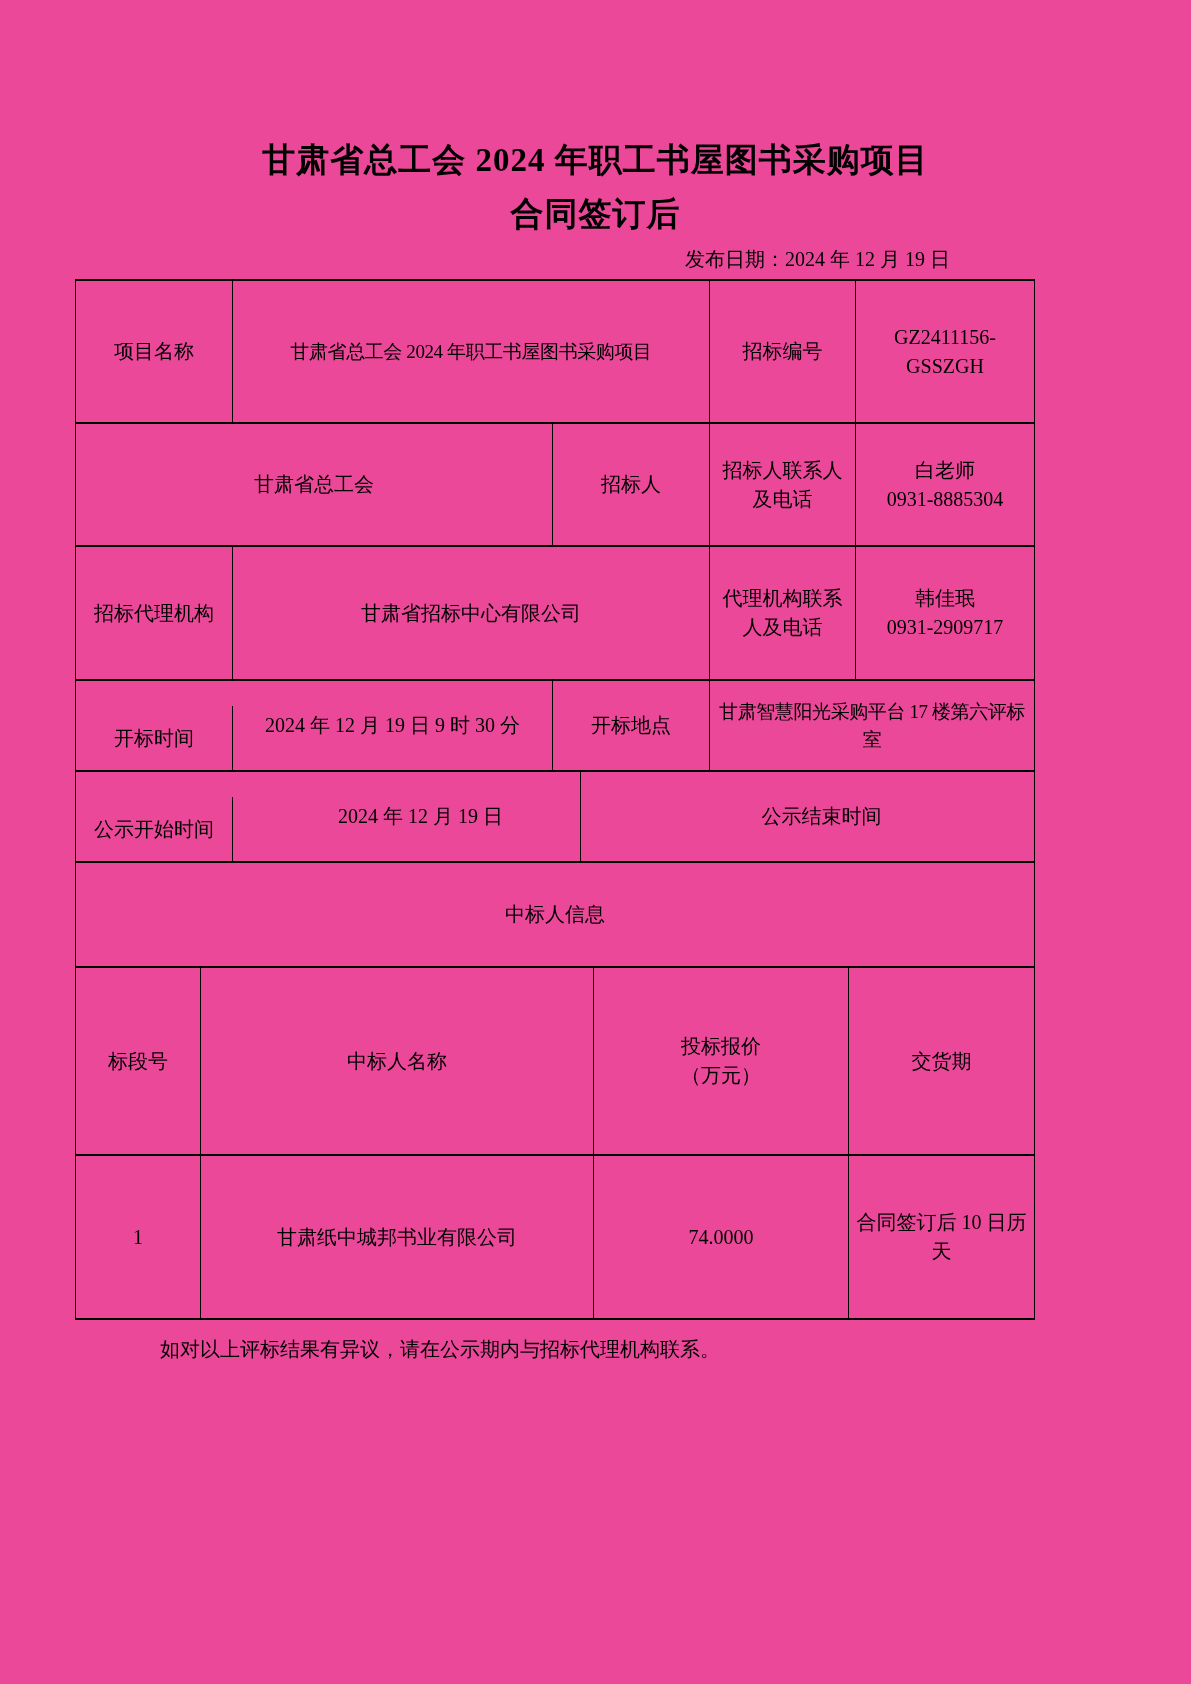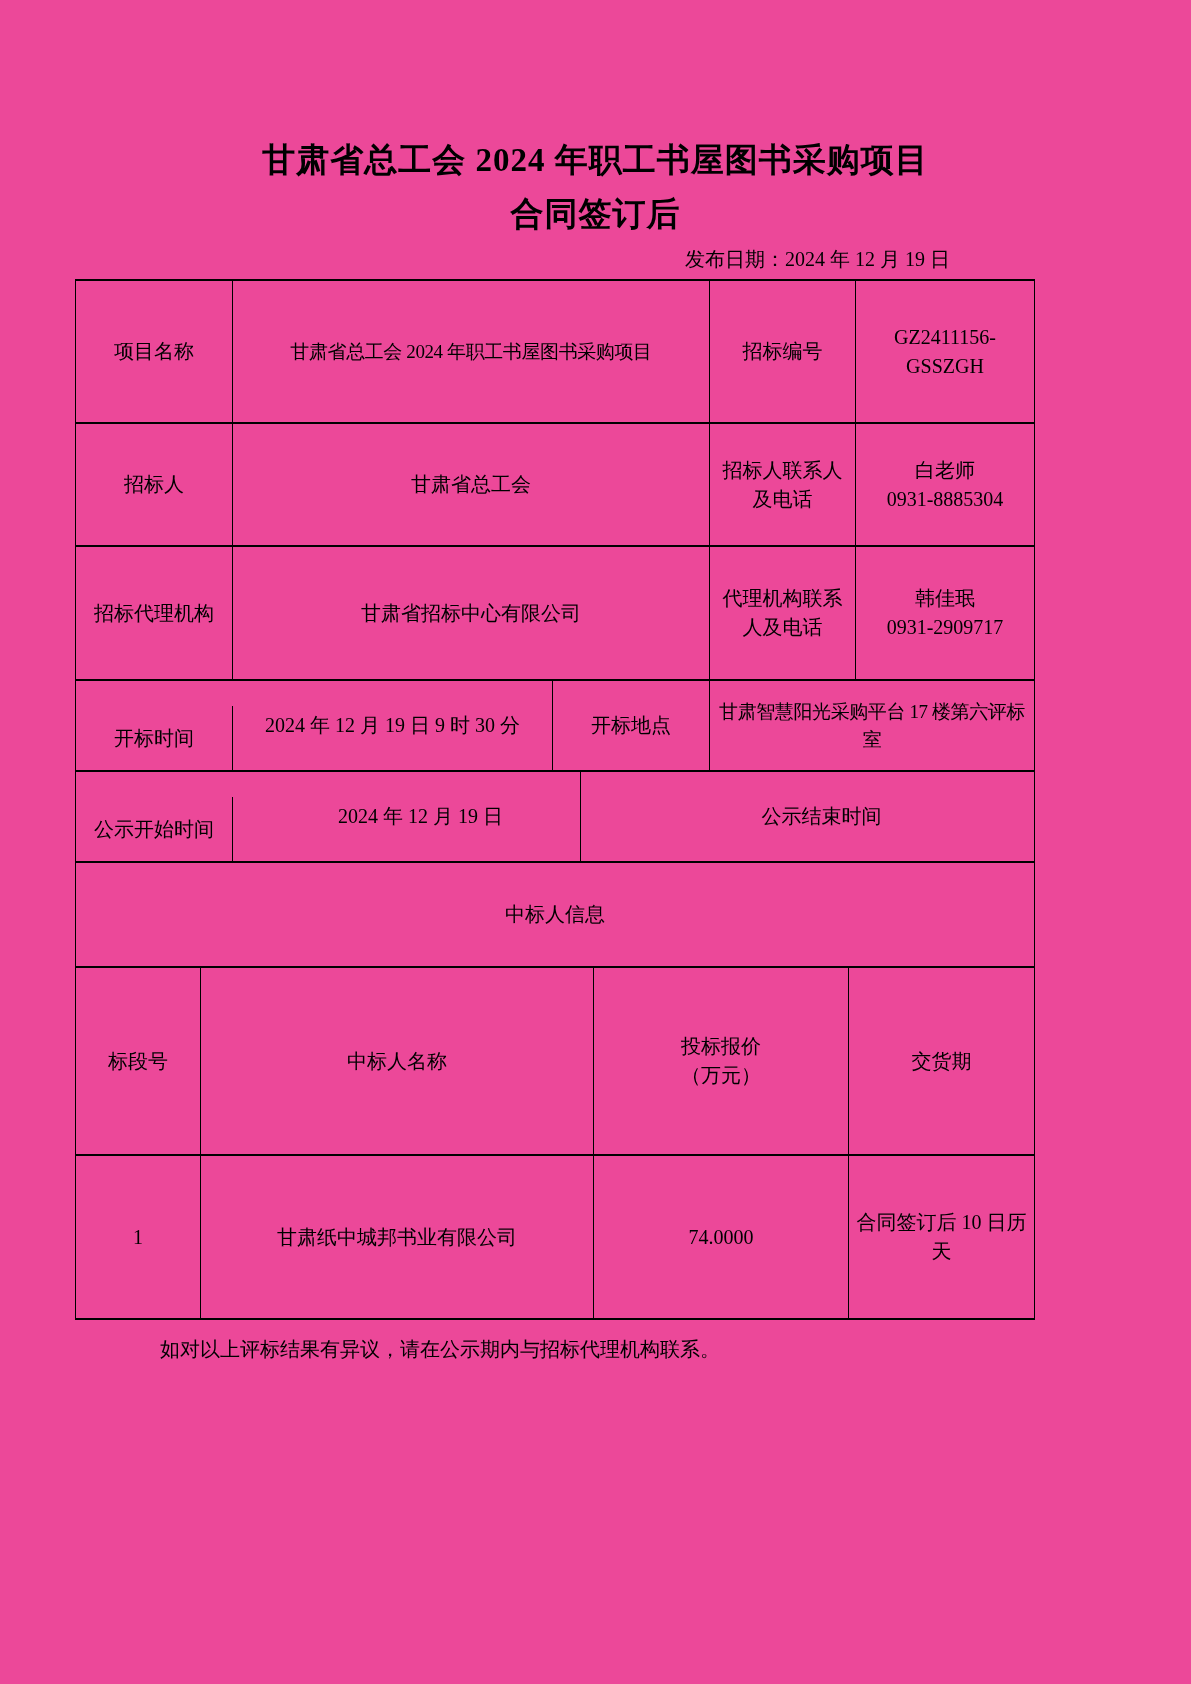--- a/index.html
+++ b/index.html
@@ -92,22 +92,22 @@
   <div class="doc-table">
 
     <div class="t-row r1">
       <div class="t-cell colA1">项目名称</div>
       <div class="t-cell colA2 fit">甘肃省总工会 2024 年职工书屋图书采购项目</div>
       <div class="t-cell colA3">招标编号</div>
       <div class="t-cell">GZ2411156-GSSZGH</div>
     </div>
 
     <div class="t-row r2">
+      <div class="t-cell colA2">甘肃省总工会</div>
       <div class="t-cell colA1">招标人</div>
-      <div class="t-cell colA2">甘肃省总工会</div>
       <div class="t-cell colA3">招标人联系人
 及电话</div>
       <div class="t-cell">白老师
 0931-8885304</div>
     </div>
 
     <div class="t-row r3">
       <div class="t-cell colA1">招标代理机构</div>
       <div class="t-cell colA2">甘肃省招标中心有限公司</div>
       <div class="t-cell colA3">代理机构联系

